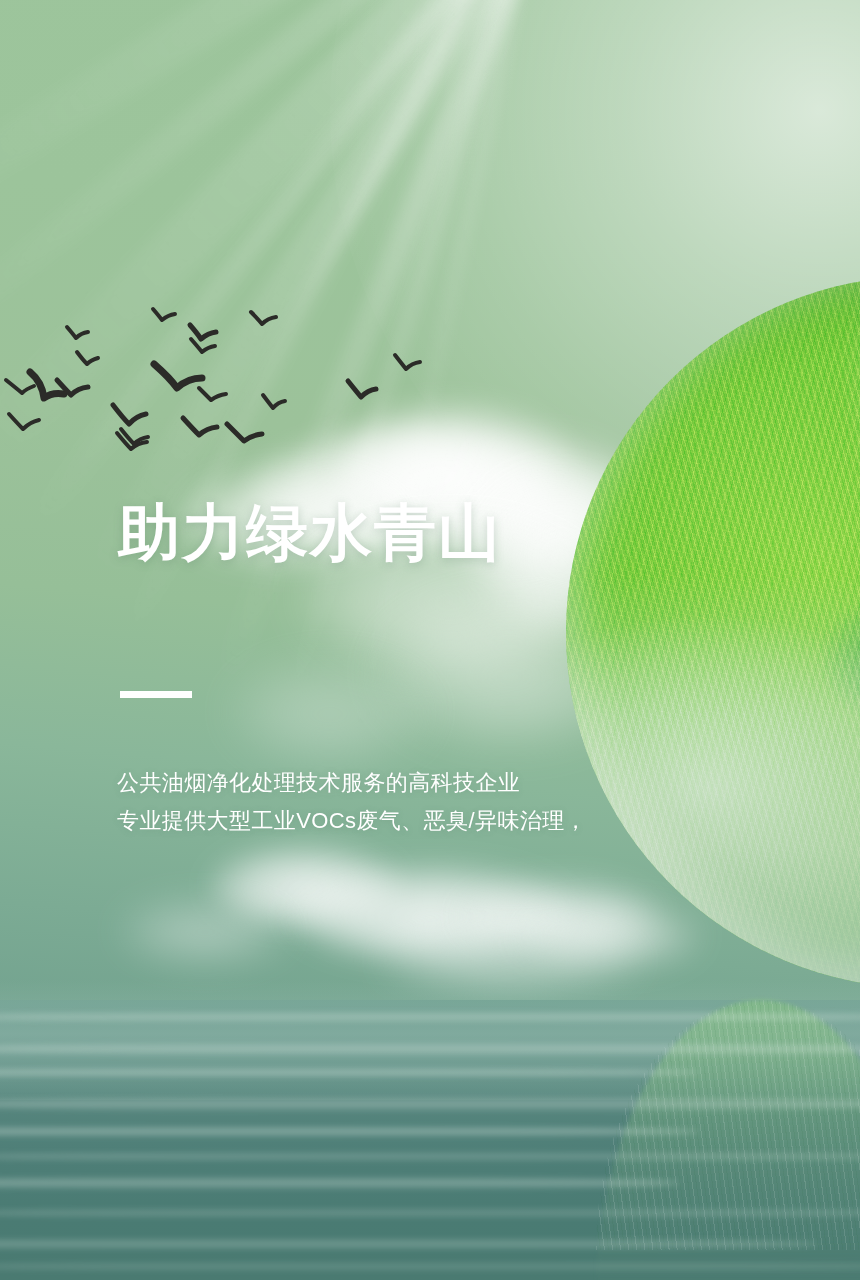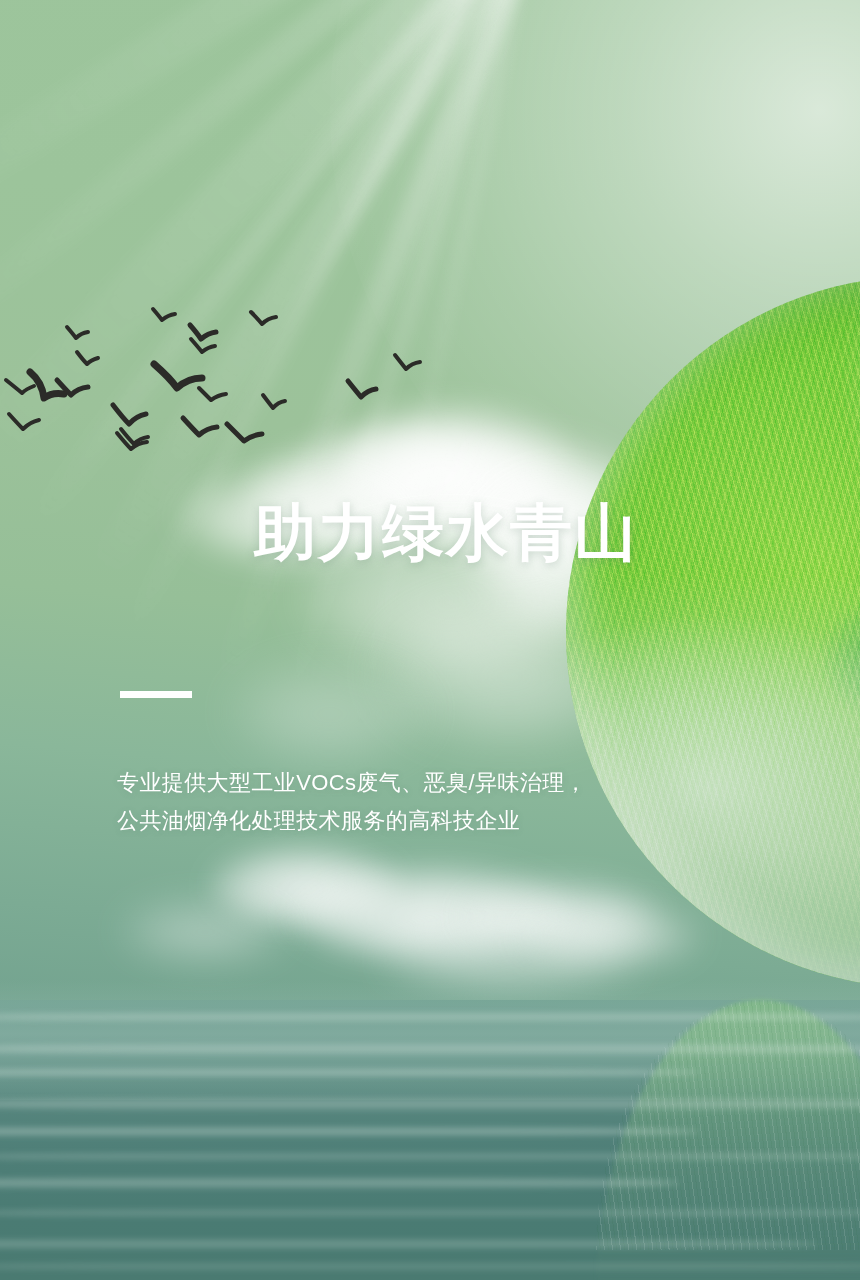--- a/index.html
+++ b/index.html
@@ -244,21 +244,21 @@
     top: 493px;
     width: 520px;
     color: #ffffff;
     font-size: 62px;
     font-weight: bold;
     line-height: 80px;
     letter-spacing: 2px;
     text-shadow: 0 2px 10px rgba(80,120,95,0.28);
     white-space: nowrap;
   }
-  .headline .hl-line { display: block; text-align: right; }
+  .headline .hl-line { display: block; }
 
   .divider {
     position: absolute;
     left: 120px;
     top: 691px;
     width: 72px;
     height: 7px;
     background: #ffffff;
   }
 
@@ -399,17 +399,17 @@
       </svg>
   </div>
 
   <div class="headline">
     <span class="hl-line">助力绿水青山</span>
   </div>
 
   <div class="divider"></div>
 
   <div class="subtitle">
+    <span class="sub-line">公共油烟净化处理技术服务的高科技企业</span>
     <span class="sub-line">专业提供大型工业VOCs废气、恶臭/异味治理，</span>
-    <span class="sub-line">公共油烟净化处理技术服务的高科技企业</span>
   </div>
 
 </div>
 
 </body></html>

